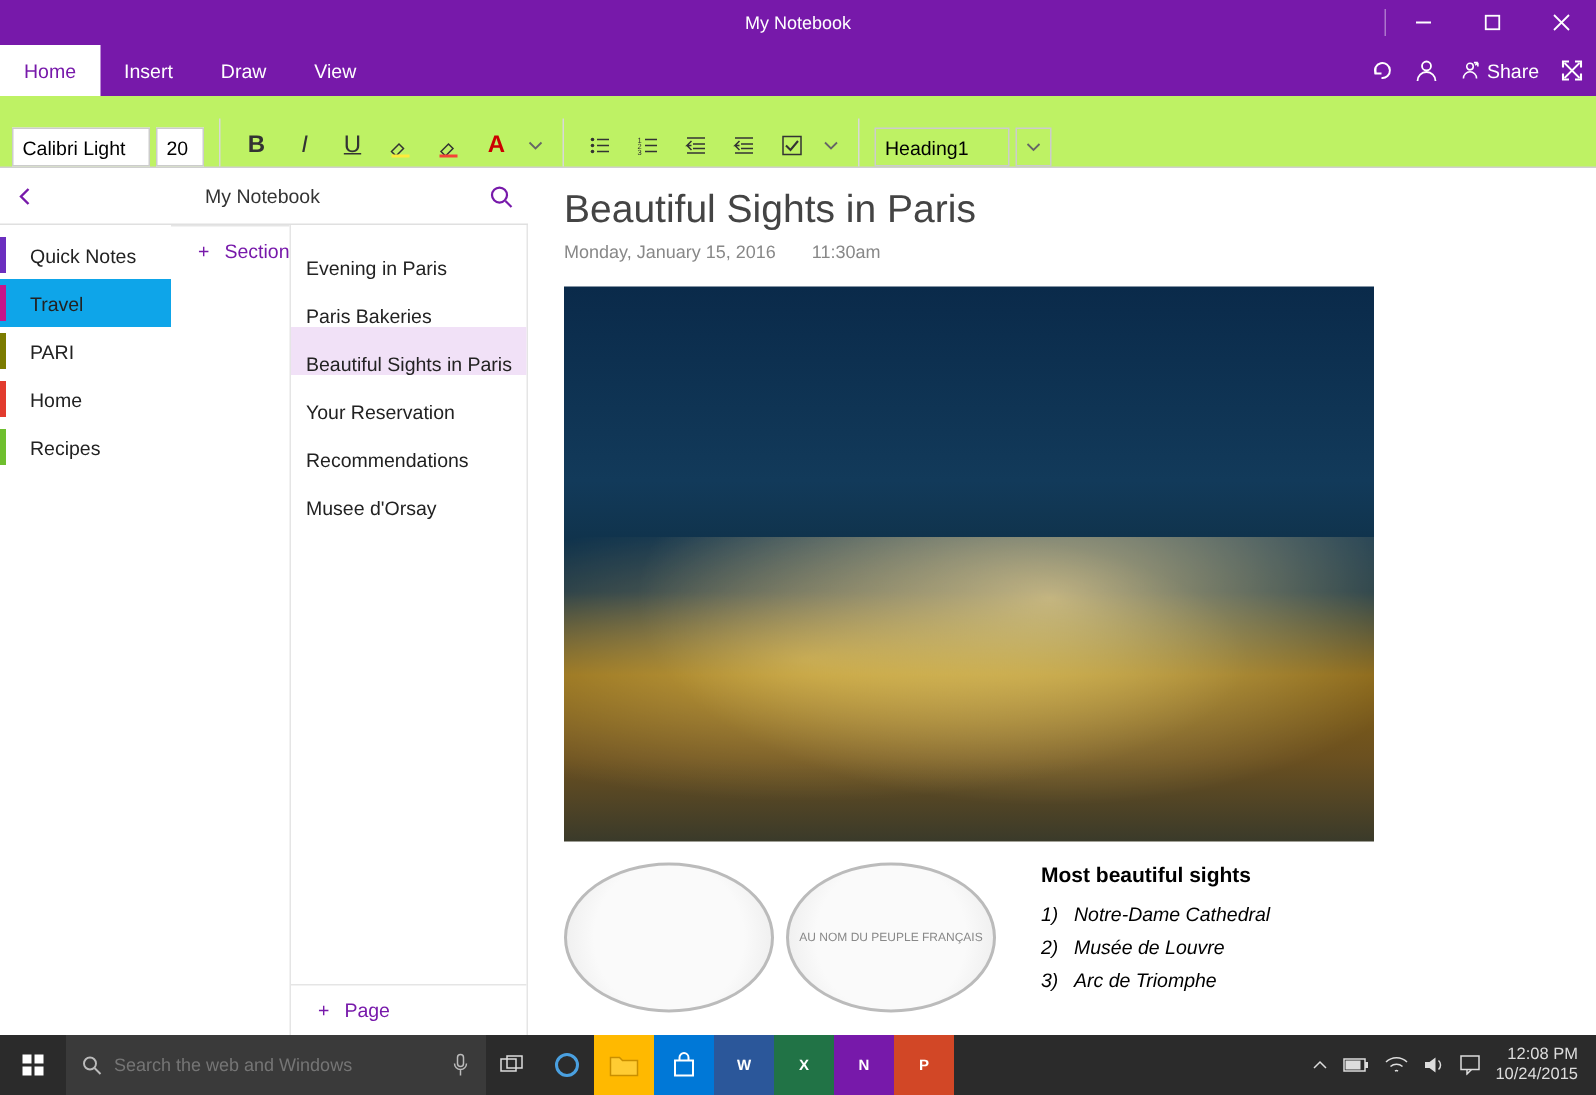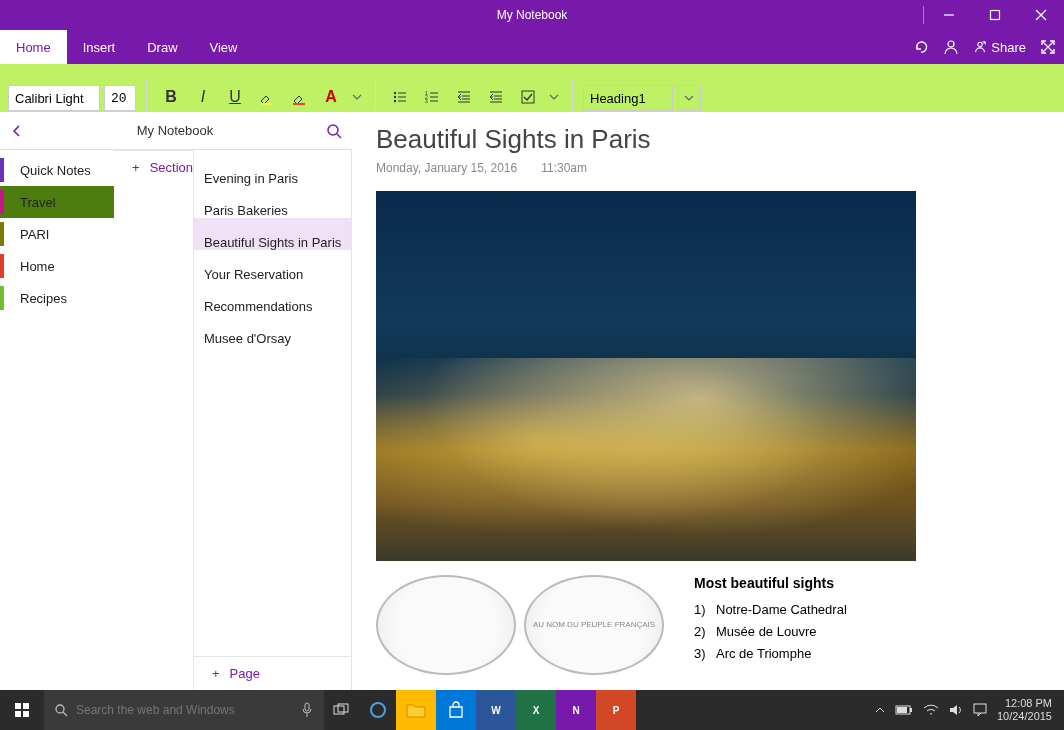--- a/index.html
+++ b/index.html
@@ -17,37 +17,37 @@
   .tabbar .spacer { flex: 1; }
   .tabbar .right-actions { display: flex; align-items: center; padding-right: 8px; gap: 14px; }
   .tabbar .right-actions .ract { display: flex; align-items: center; gap: 4px; font-size: 13px; cursor: pointer; }
   .tabbar .right-actions svg { stroke: #fff; fill: none; }
   
   .ribbon { height: 48px; border-bottom: 1px solid #d0d0d0; display: flex; align-items: flex-end; padding: 0 8px; gap: 0; background: #bef264; }
   .ribbon .group { display: flex; align-items: center; gap: 4px; }
   .ribbon .sep { width: 1px; height: 32px; background: #d8d8d8; margin: 0 10px; }
   .ribbon input[type=text] { height: 26px; border: 1px solid #ccc; padding: 0 6px; font-size: 13px; }
   .ribbon .font-name { width: 92px; }
-  .ribbon .font-size { width: 32px; font-family: Liberation Mono, monospace; }
+  .ribbon .font-size { width: 32px; }
   .ribbon .btn { width: 28px; height: 28px; display: flex; align-items: center; justify-content: center; cursor: pointer; font-size: 16px; color: #333; }
   .ribbon .btn svg { display: block; }
   .ribbon .heading-box { width: 90px; height: 26px; border: 1px solid #ccc; display: flex; align-items: center; padding: 0 6px; font-size: 13px; }
   .ribbon .heading-dd { width: 24px; height: 26px; border: 1px solid #ccc; display: flex; align-items: center; justify-content: center; cursor: pointer; }
   
   .body { flex: 1; display: flex; overflow: hidden; }
   
   .navheader { height: 38px; border-bottom: 1px solid #e0e0e0; display: flex; align-items: center; padding: 0 10px; justify-content: space-between; }
   .navheader .back { color: #7719aa; font-size: 16px; cursor: pointer; }
   .navheader .title { font-size: 13px; color: #333; }
   .navheader .search { color: #7719aa; cursor: pointer; }
   
   .col-sections { width: 194px; border-right: 1px solid #e5e5e5; display: flex; flex-direction: row; }
   .col-sections .list { flex: 1; padding-top: 4px; }
   .section-item { height: 32px; display: flex; align-items: center; padding-left: 20px; font-size: 13px; color: #222; cursor: pointer; position: relative; }
-  .section-item.selected { background: #4d7c0f; }
+  .section-item.selected { background: #0ea5e9; }
   .section-item::before { content: ""; position: absolute; left: 0; top: 4px; bottom: 4px; width: 4px; background: var(--sc, #7719aa); }
   .addbar { height: 34px; border-top: 1px solid #e5e5e5; display: flex; align-items: center; padding-left: 18px; gap: 10px; color: #7719aa; font-size: 13px; cursor: pointer; }
   
   .col-pages { width: 158px; border-right: 1px solid #e5e5e5; display: flex; flex-direction: column; }
   .col-pages .list { flex: 1; padding-top: 4px; }
   .page-item { height: 32px; display: flex; align-items: flex-end; padding: 0 10px; font-size: 13px; color: #222; cursor: pointer; white-space: nowrap; overflow: hidden; }
   .page-item.selected { background: #f1e1f7; }
   
   .navwrap { display: flex; flex-direction: column; width: 352px; }
   .navlists { flex: 1; display: flex; overflow: hidden; }
@@ -60,21 +60,21 @@
   .page .media .hero::after { content:""; position:absolute; left:0; right:0; bottom:0; height:55%; background: radial-gradient(ellipse at 60% 20%, rgba(255,220,120,0.7), transparent 60%), radial-gradient(ellipse at 30% 40%, rgba(255,200,90,0.5), transparent 55%); mix-blend-mode: screen; }
   .page .media .sidecol { display: flex; flex-direction: column; gap: 10px; }
   .page .media .side1 { width: 130px; height: 180px; background: radial-gradient(circle at 30% 30%, #ff2a2a 0 8%, #111 9% 14%, #ffd700 15% 22%, #111 23% 30%, #1aa 31% 38%, #111 39% 100%); position:relative; }
   .page .media .side1::after { content:""; position:absolute; right:0; bottom:20px; width:50px; height:70px; background:#f5f0e6; }
   .page .media .side2 { width: 130px; height: 180px; background: linear-gradient(#ddd,#ccc); position:relative; overflow:hidden;}
   .page .media .side2::before { content:""; position:absolute; left:30px; top:20px; width:70px; height:90px; background: radial-gradient(ellipse at 50% 30%, #eee 0 35%, #ccc 36% 100%); border-radius:50% 50% 40% 40%; }
   .page .below { display: flex; margin-top: 14px; gap: 30px; }
   .page .coins { display: flex; gap: 8px; }
   .page .coin { width: 140px; height: 100px; border-radius: 50%; border: 2px solid #bbb; background: radial-gradient(circle,#fafafa 60%,#e8e8e8 100%); display:flex; align-items:center; justify-content:center; font-size:7px; color:#888; text-align:center; overflow:hidden;}
   .page .sights h3 { font-size: 14px; font-weight: 600; margin-bottom: 8px; }
-  .page .sights ol { list-style: none; }
+  .page .sights ol { list-style: none; font-style: italic; }
   .page .sights li { font-size: 13px; line-height: 1.7; }
   .page .sights .num { display:inline-block; width: 22px; }
   
   .taskbar { height: 40px; background: #2b2b2b; display: flex; align-items: center; color: #ddd; font-size: 12px; }
   .taskbar .start { width: 44px; height: 40px; display:flex; align-items:center; justify-content:center; cursor:pointer; }
   .taskbar .search { width: 280px; height: 40px; background: #3a3a3a; display: flex; align-items: center; padding: 0 10px; gap: 8px; }
   .taskbar .search input { background: transparent; border: none; color: #ddd; flex: 1; outline: none; font-size: 12px; }
   .taskbar .tb-icon { width: 36px; height: 40px; display: flex; align-items: center; justify-content: center; cursor: pointer; }
   .taskbar .apps { display: flex; }
   .taskbar .app { width: 40px; height: 40px; display: flex; align-items: center; justify-content: center; cursor: pointer; font-size:10px; color:#fff; font-weight:bold;}

